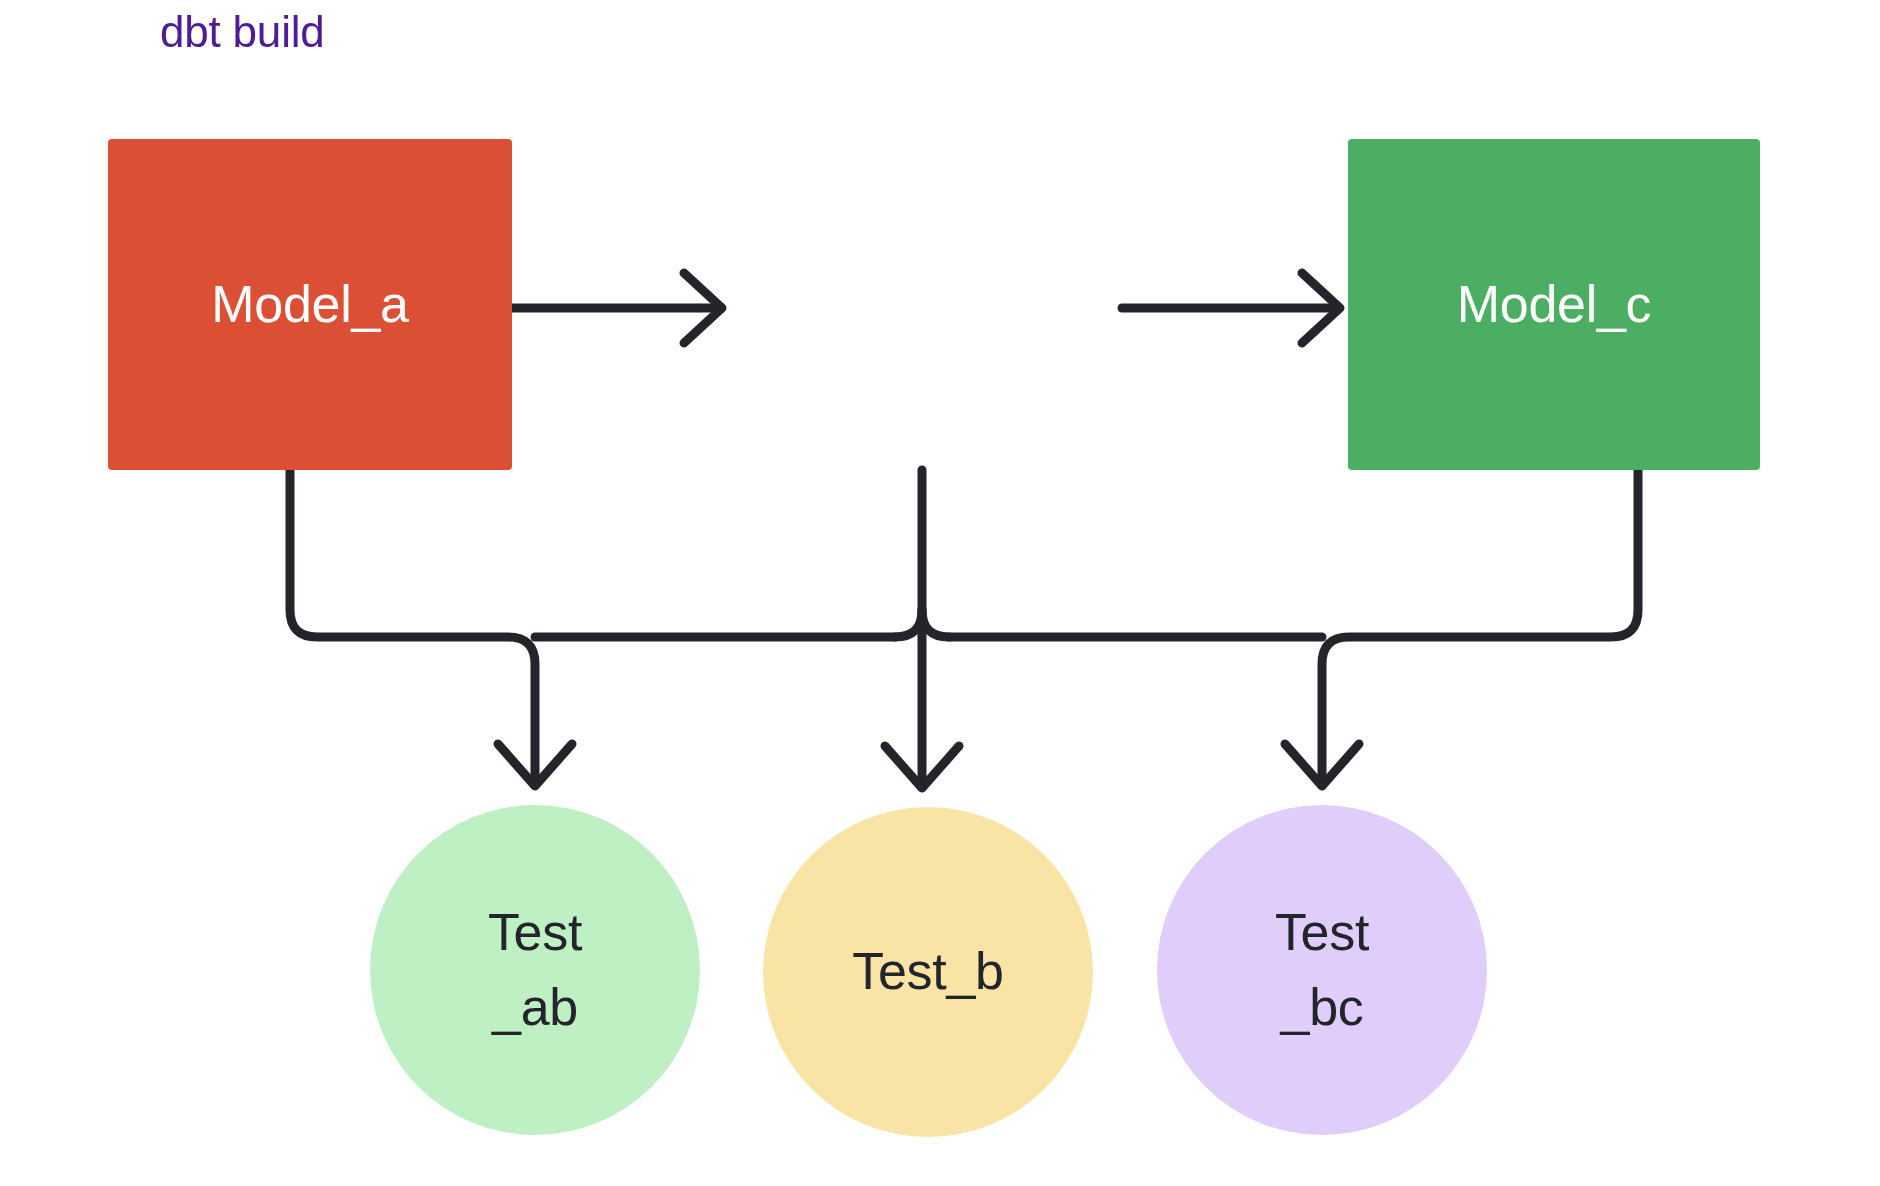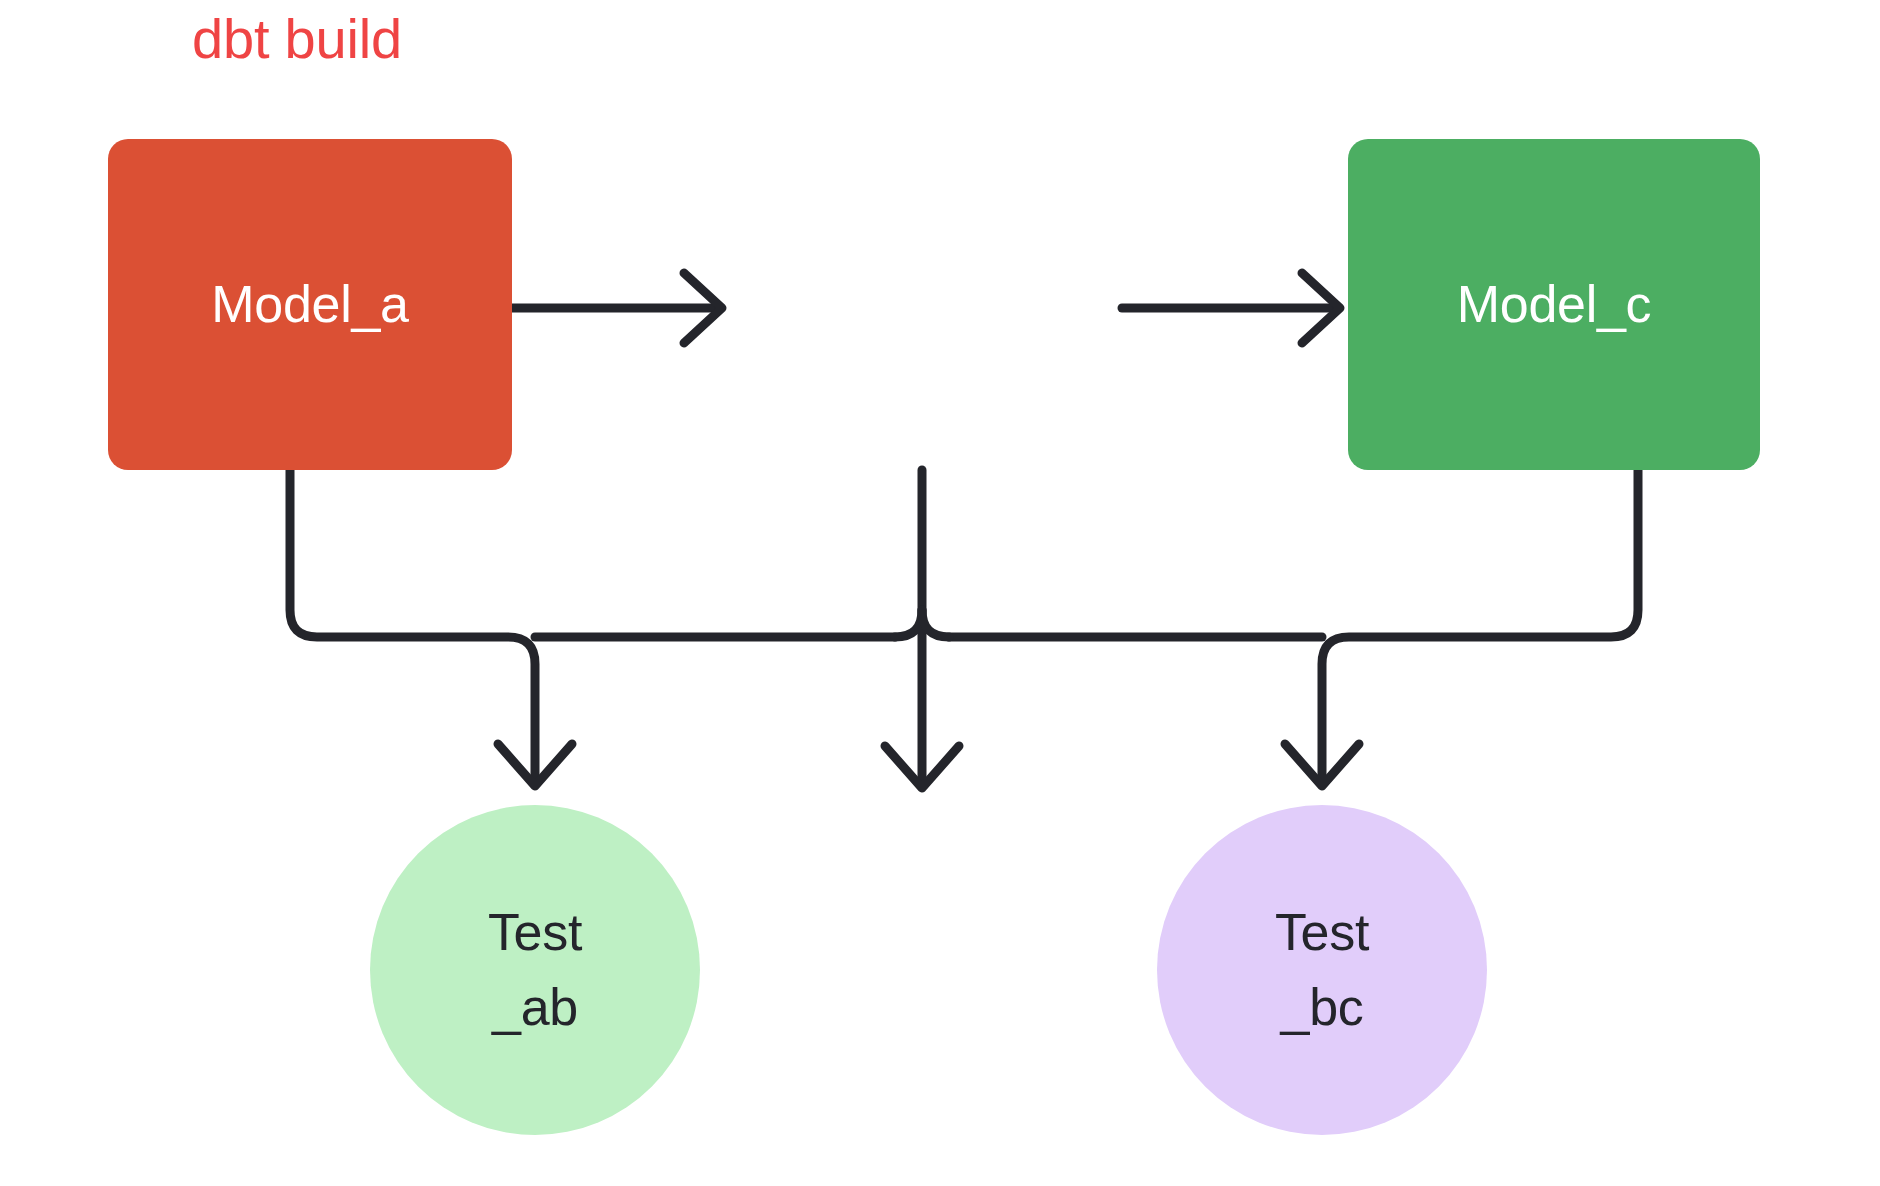--- a/index.html
+++ b/index.html
@@ -22,34 +22,33 @@
     left: 0;
     top: 0;
     width: 1880px;
     height: 1186px;
     pointer-events: none;
   }
   .diagram-title {
     position: absolute;
     left: 160px;
     top: 8px;
-    font-size: 56px;
+    font-size: 44px;
     line-height: 1.1;
-    color: #ef4444;
+    color: #4c1d95;
     font-weight: 400;
     letter-spacing: -0.2px;
     white-space: nowrap;
-    margin-left: 32px;
   }
   .model-node {
     position: absolute;
     display: flex;
     align-items: center;
     justify-content: center;
-    border-radius: 20px;
+    border-radius: 4px;
     color: #ffffff;
     font-size: 52px;
     line-height: 1.08;
     text-align: center;
     letter-spacing: -0.3px;
     box-sizing: border-box;
   }
   .test-node {
     position: absolute;
     display: flex;
@@ -121,19 +120,22 @@
 
   <div class="model-node" style="left:1348px; top:139px; width:412px; height:331px; background:#4CAE62;">
     <span class="node-label">Model_c</span>
   </div>
 
   <div class="test-node" style="left:370px; top:805px; width:330px; height:330px; background:#BEF0C4;">
     <span class="node-label">Test
 _ab</span>
   </div>
 
+  <div class="test-node" style="left:763px; top:807px; width:330px; height:330px; background:#F8E5A5;">
+    <span class="node-label">Test_b</span>
+  </div>
 
   <div class="test-node" style="left:1157px; top:805px; width:330px; height:330px; background:#E1CDFA;">
     <span class="node-label">Test
 _bc</span>
   </div>
 
 </div>
 
 </body></html>

